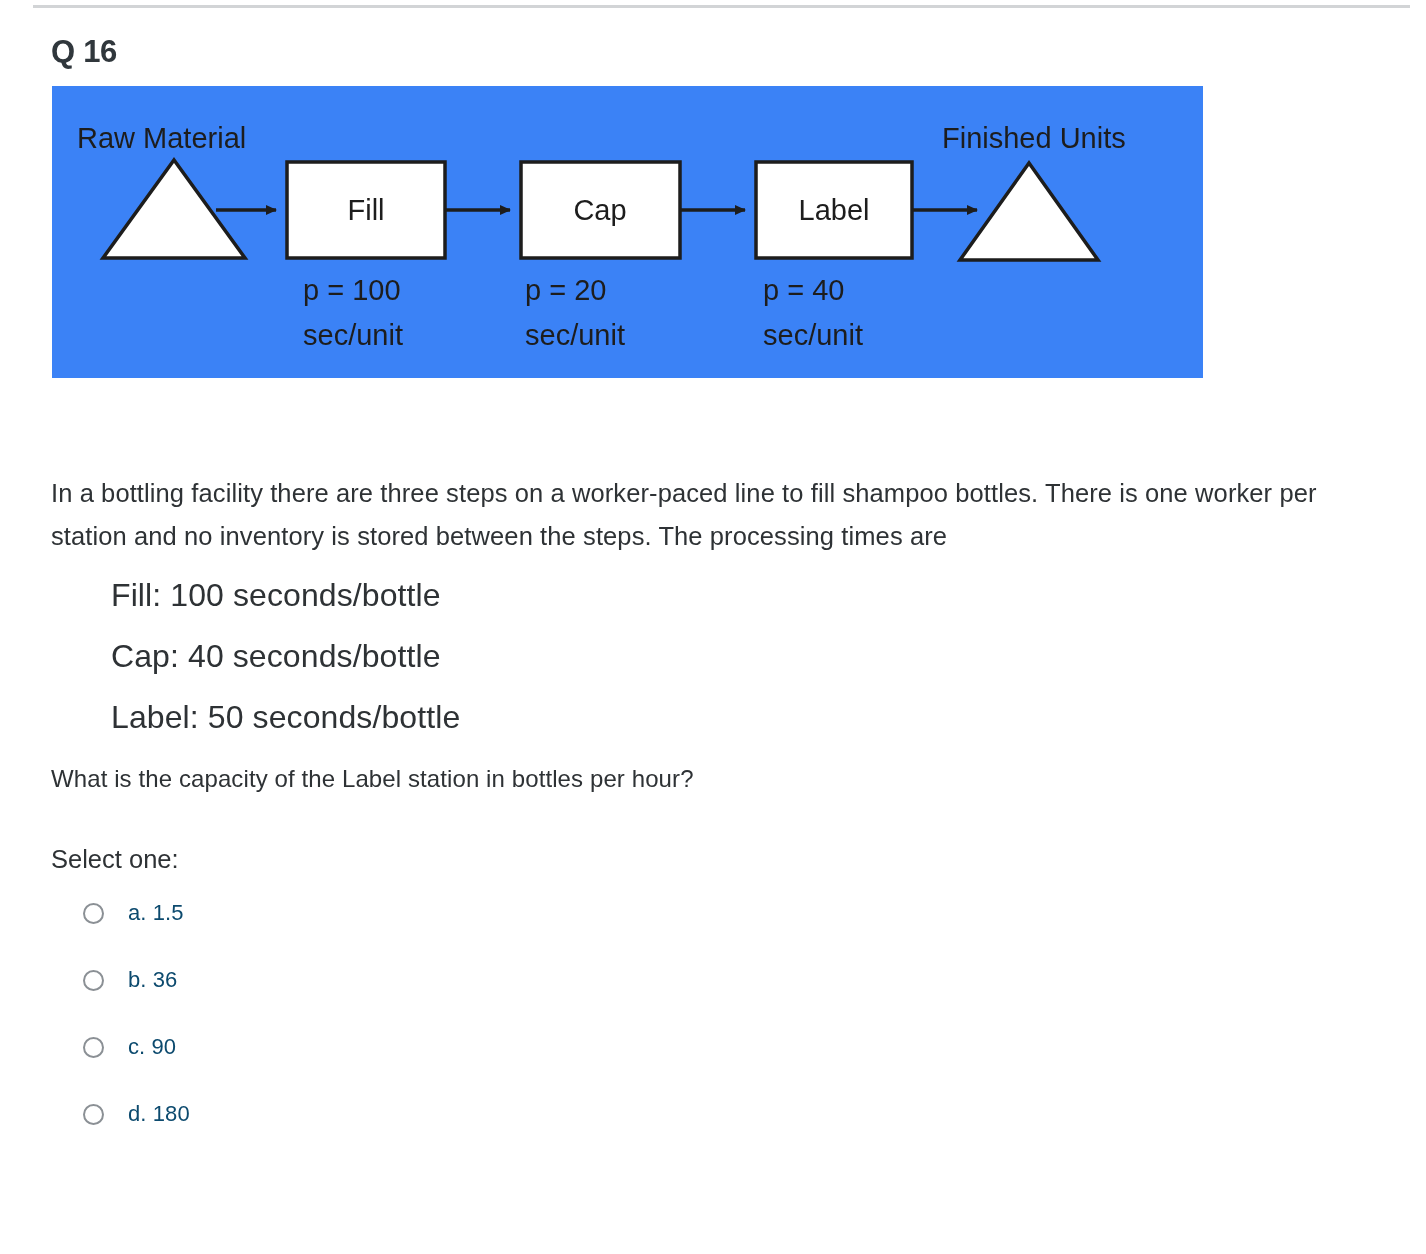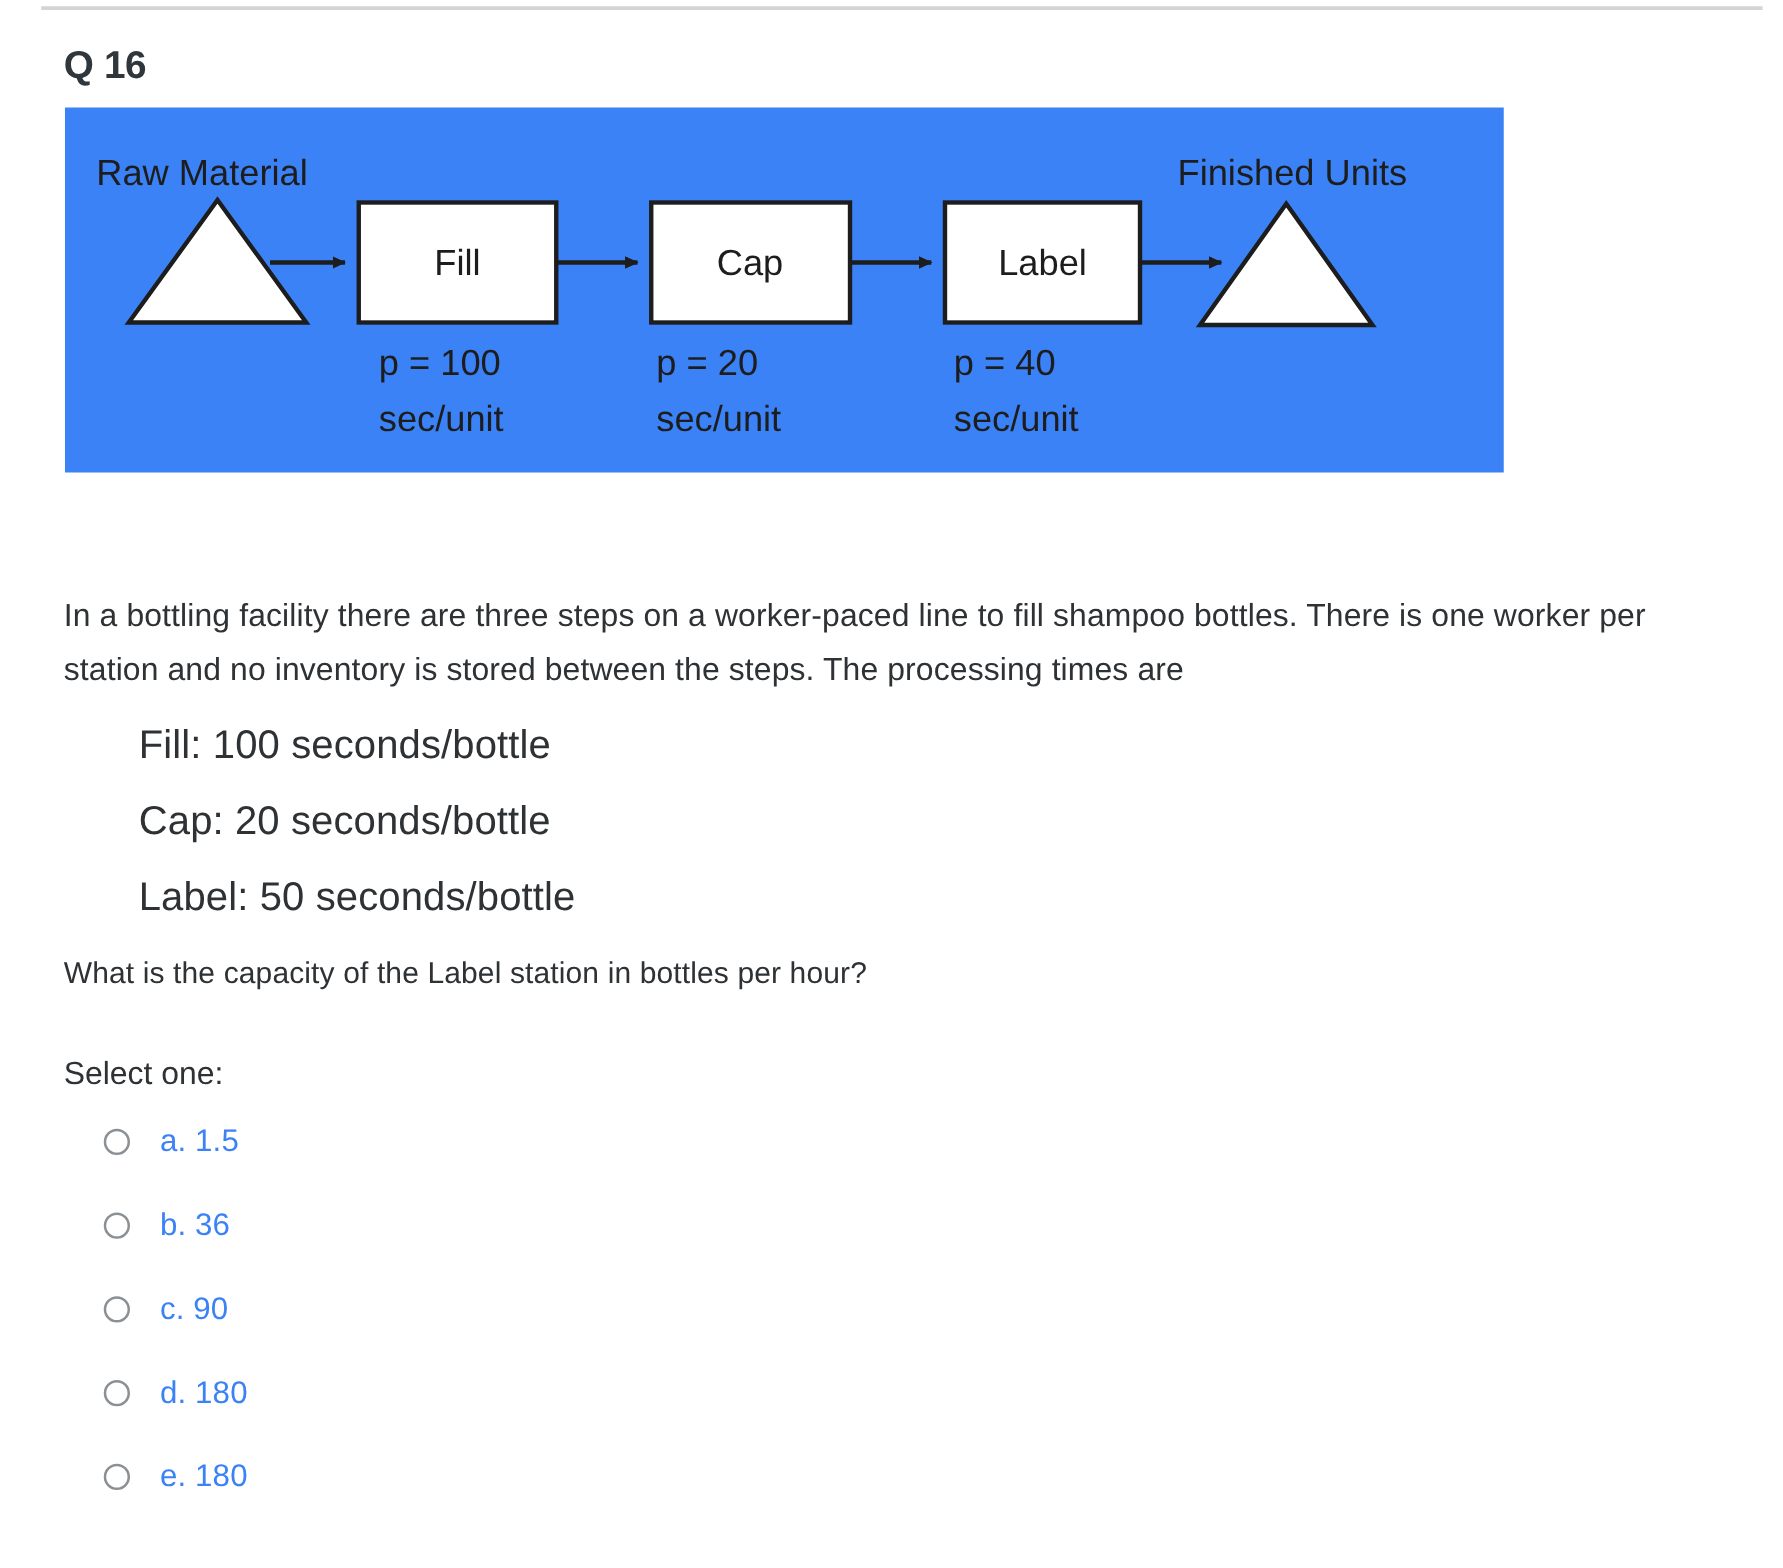--- a/index.html
+++ b/index.html
@@ -116,23 +116,23 @@
     height: 21px;
     border: 2px solid #8b9095;
     border-radius: 50%;
     box-sizing: border-box;
     margin-left: 32px;
     margin-right: 24px;
     flex: 0 0 auto;
     background: #ffffff;
   }
   .opt-label {
-    font-size: 25px;
+    font-size: 22px;
     line-height: 32px;
-    color: #3b82f6;
+    color: #0c4a6e;
     letter-spacing: 0.1px;
   }
 </style>
 </head>
 <body>
 
 <div class="top-rule"></div>
 
 <div class="q-title">Q 16</div>
 
@@ -177,21 +177,21 @@
 
     <text class="dg-text" x="711" y="214">p = 40</text>
     <text class="dg-text" x="711" y="259">sec/unit</text>
   </svg>
 </div>
 
 <div class="body-block">
   <p class="para">In a bottling facility there are three steps on a worker-paced line to fill shampoo bottles. There is one worker per station and no inventory is stored between the steps. The processing times are</p>
   <ul class="step-list">
     <li>Fill: 100 seconds/bottle</li>
-    <li>Cap: 20 seconds/bottle</li>
+    <li>Cap: 40 seconds/bottle</li>
     <li>Label: 50 seconds/bottle</li>
   </ul>
   <p class="question-line">What is the capacity of the Label station in bottles per hour?</p>
 </div>
 
 <div class="answers-block">
   <div class="select-one">Select one:</div>
 
   <div class="opt-row">
     <span class="radio"></span>
@@ -206,17 +206,13 @@
   <div class="opt-row">
     <span class="radio"></span>
     <span class="opt-label">c. 90</span>
   </div>
 
   <div class="opt-row">
     <span class="radio"></span>
     <span class="opt-label">d. 180</span>
   </div>
 
-  <div class="opt-row">
-    <span class="radio"></span>
-    <span class="opt-label">e. 180</span>
-  </div>
 </div>
 
 </body></html>

